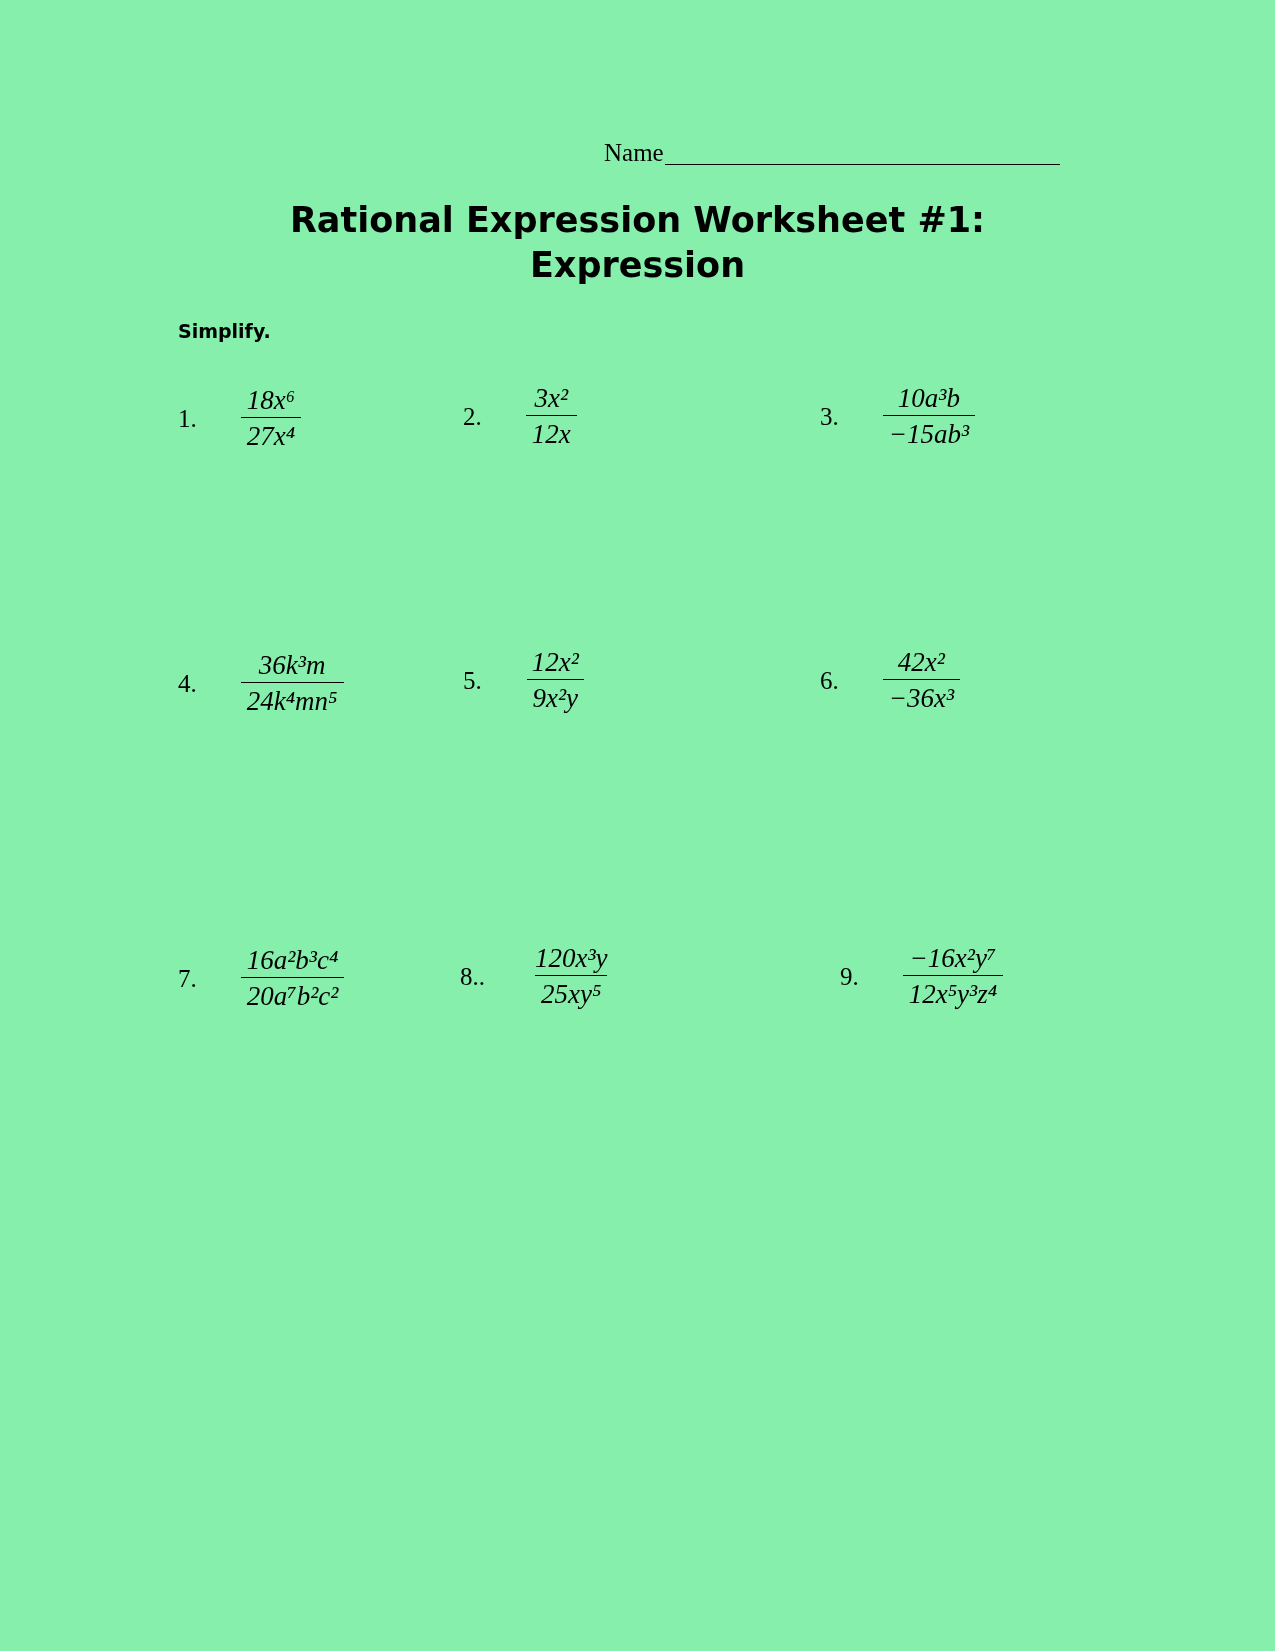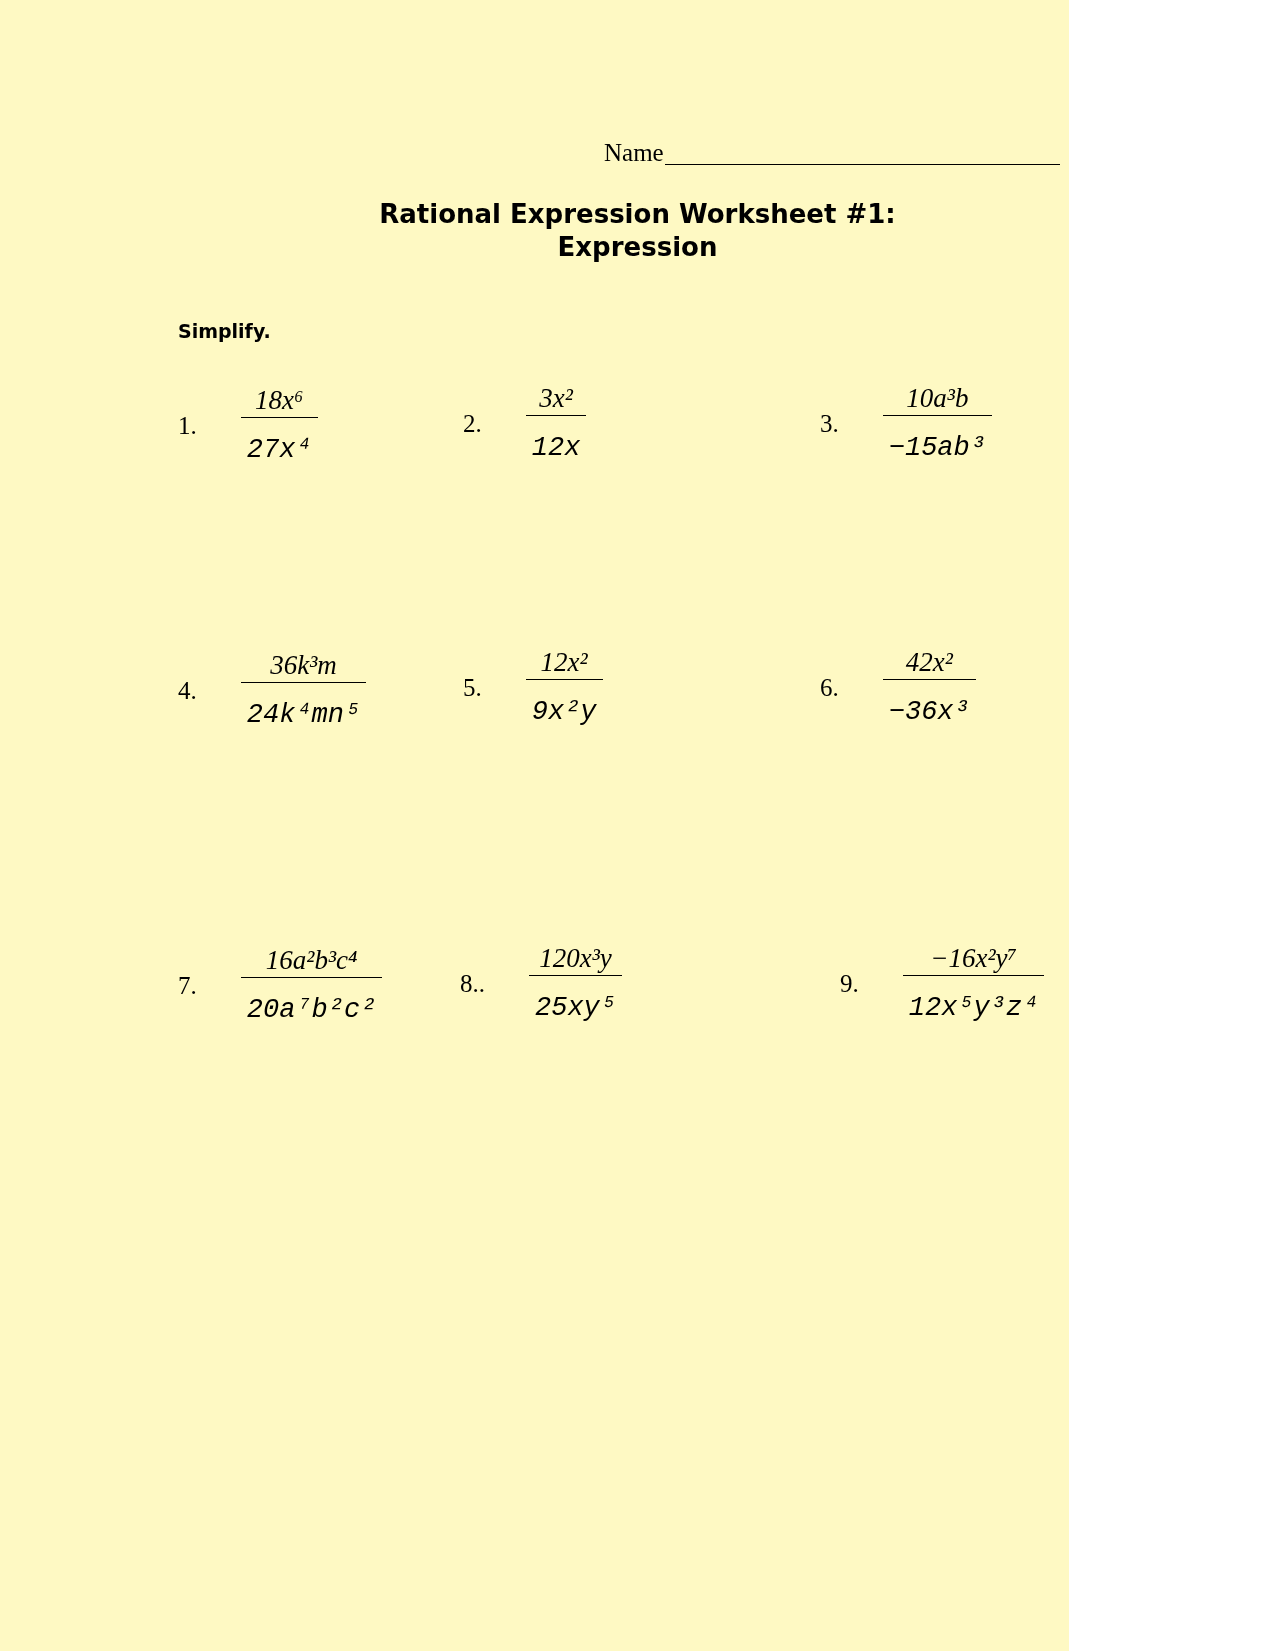--- a/index.html
+++ b/index.html
@@ -2,23 +2,23 @@
 <html><head>
 <meta charset="utf-8">
 <style>
   html, body {
     margin: 0;
     padding: 0;
     background: #ffffff;
   }
   .page {
     position: relative;
-    width: 1069px;
+    width: 1275px;
     height: 1651px;
-    background: #fef9c3;
+    background: #86efac;
     font-family: "Liberation Serif", serif;
     color: #000000;
     overflow: hidden;
   }
 
   
   .name-row {
     position: absolute;
     left: 604px;
     top: 140px;
@@ -40,21 +40,21 @@
 
   
   .title {
     position: absolute;
     left: 0;
     top: 198px;
     width: 1275px;
     text-align: center;
     font-family: "DejaVu Sans", sans-serif;
     font-weight: bold;
-    font-size: 26px;
+    font-size: 35px;
     line-height: 1.28;
   }
   .title .line2 { display: block; }
 
   
   .directions {
     position: absolute;
     left: 178px;
     top: 320px;
     font-family: "DejaVu Sans", sans-serif;
@@ -91,22 +91,21 @@
     line-height: 1.12;
   }
   .frac .num,
   .frac .den {
     white-space: nowrap;
     padding: 0 6px;
   }
   .frac .num { padding-bottom: 2px; }
   .frac .den {
     border-top: 1.6px solid #000;
-    padding-top: 17px;
-    font-family: Liberation Mono, monospace;
+    padding-top: 3px;
   }
   
   .frac .num, .frac .den { font-style: italic; margin-left: 32px; }
 </style>
 </head>
 <body>
 
 <div class="page">
 
   <div class="name-row">

